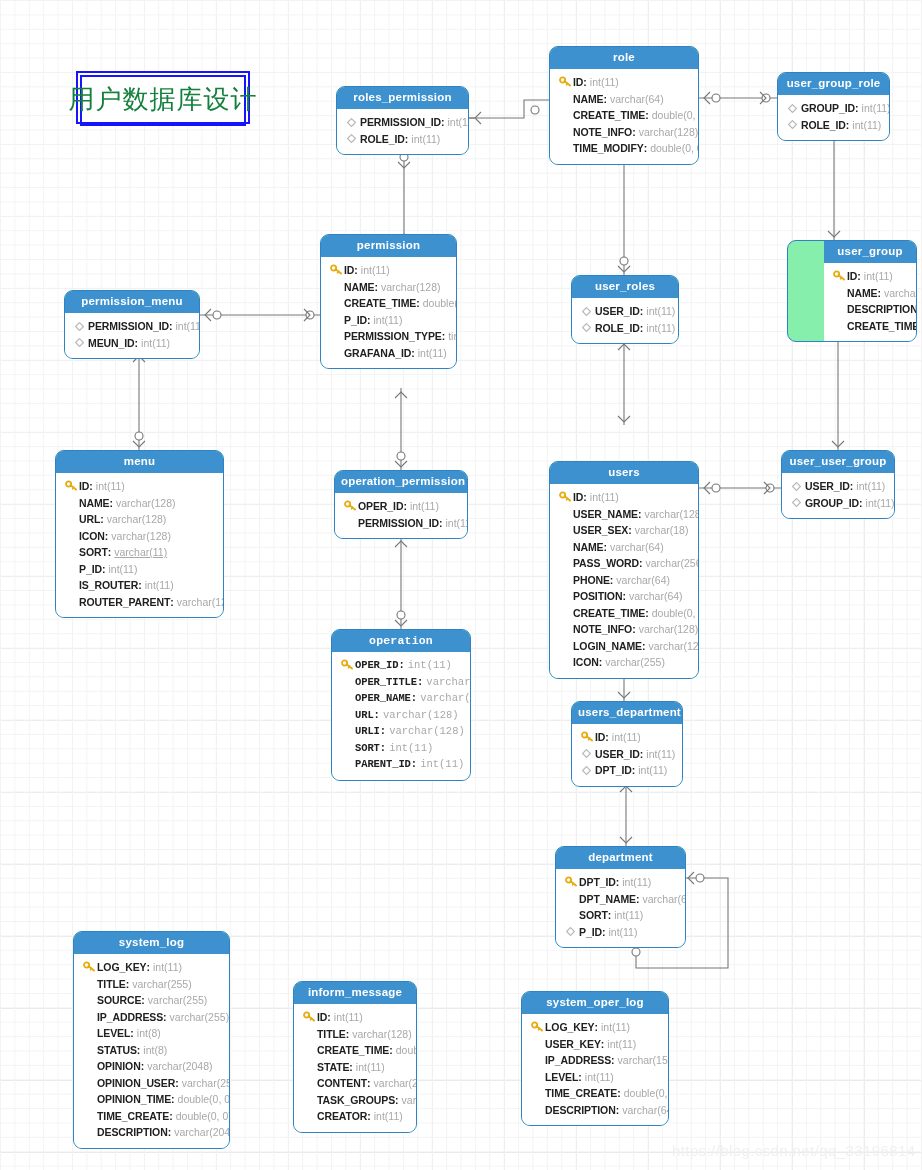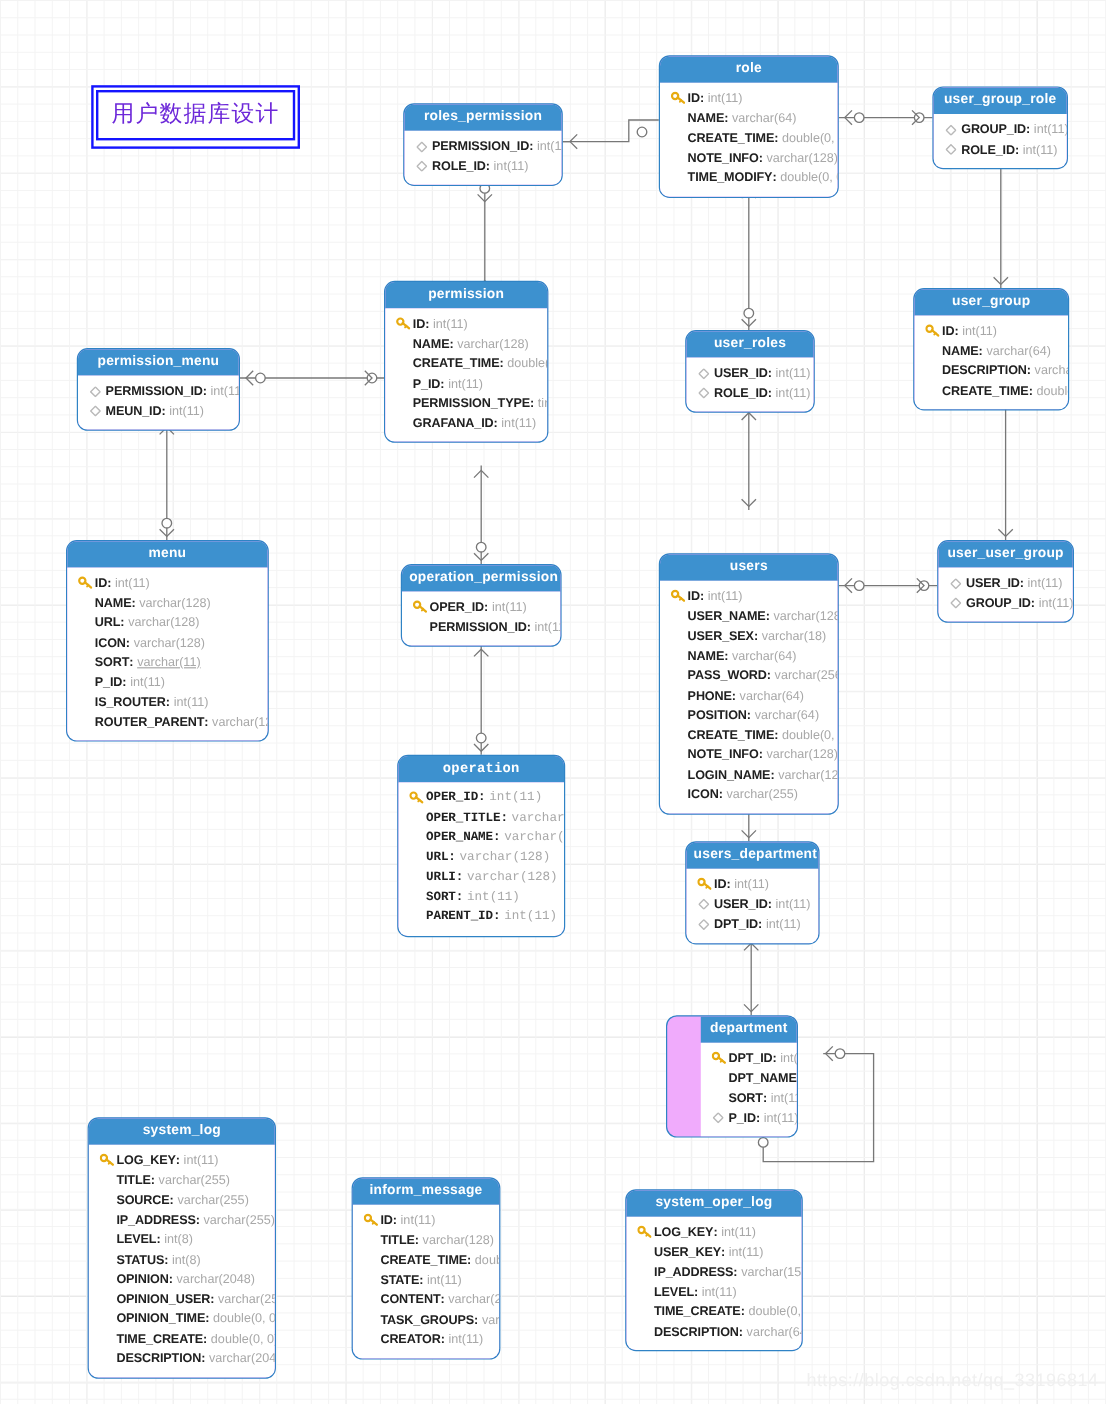--- a/index.html
+++ b/index.html
@@ -28,33 +28,33 @@
     border:2px solid #1414ff;
     background:#ffffff;
     padding:2px;
   }
   .title-box .inner{
     border:2px solid #1414ff;
     padding:5px 10px 7px 10px;
     display:flex;align-items:center;justify-content:center;
   }
   .title-box .txt{
-    color:#6d28d9;
-    font-size:19px;
+    color:#15803d;
+    font-size:26px;
     letter-spacing:1px;
     white-space:nowrap;
     font-family:"DejaVu Sans","Liberation Sans",sans-serif;
   }
 
   
   .entity{
     position:absolute;
     border:1.4px solid #2f83c5;
     border-radius:9px;
-    background:#f0abfc;
+    background:#86efac;
     box-sizing:border-box;
     overflow:hidden;
   }
   .entity .ehead{
     background:#3d91cf;
     color:#ffffff;
     font-size:11.5px;
     font-weight:bold;
     text-align:center;
     padding:4px 6px 5px 6px;
@@ -271,21 +271,21 @@
             <svg width="9" height="9" viewBox="0 0 10 10">
               <path d="M5,0.6 L9.4,5 L5,9.4 L0.6,5 Z" fill="#ffffff" stroke="#b9b9b9" stroke-width="1.3"></path>
             </svg>
           </span>
           <span class="fname">ROLE_ID</span>
           <span class="fsep">:</span>
           <span class="ftype" style="margin-left: 3px;">int(11)</span>
         </div>
       </div>
     </div>
-    <div class="entity" style="left: 761px; top: 240px; width: 130px;">
+    <div class="entity" style="left: 787px; top: 240px; width: 130px; padding-left: 36px;">
       <div class="ehead">user_group</div>
       <div class="ebody">
         <div class="frow">
           <span class="ficon">
             <svg width="12" height="12" viewBox="0 0 12 12">
               <circle cx="3.6" cy="4" r="2.6" fill="none" stroke="#e8ab10" stroke-width="1.8"></circle>
               <path d="M5.6,5.2 L11,9.6" stroke="#e8ab10" stroke-width="1.9" stroke-linecap="round"></path>
               <path d="M8.6,7.4 L7.6,8.8" stroke="#e8ab10" stroke-width="1.6" stroke-linecap="round"></path>
             </svg>
           </span>
@@ -677,21 +677,21 @@
             <svg width="9" height="9" viewBox="0 0 10 10">
               <path d="M5,0.6 L9.4,5 L5,9.4 L0.6,5 Z" fill="#ffffff" stroke="#b9b9b9" stroke-width="1.3"></path>
             </svg>
           </span>
           <span class="fname">DPT_ID</span>
           <span class="fsep">:</span>
           <span class="ftype" style="margin-left: 3px;">int(11)</span>
         </div>
       </div>
     </div>
-    <div class="entity" style="left: 555px; top: 846px; width: 110px; padding-left: 28px;">
+    <div class="entity" style="left: 555px; top: 846px; width: 131px;">
       <div class="ehead">department</div>
       <div class="ebody">
         <div class="frow">
           <span class="ficon">
             <svg width="12" height="12" viewBox="0 0 12 12">
               <circle cx="3.6" cy="4" r="2.6" fill="none" stroke="#e8ab10" stroke-width="1.8"></circle>
               <path d="M5.6,5.2 L11,9.6" stroke="#e8ab10" stroke-width="1.9" stroke-linecap="round"></path>
               <path d="M8.6,7.4 L7.6,8.8" stroke="#e8ab10" stroke-width="1.6" stroke-linecap="round"></path>
             </svg>
           </span>

